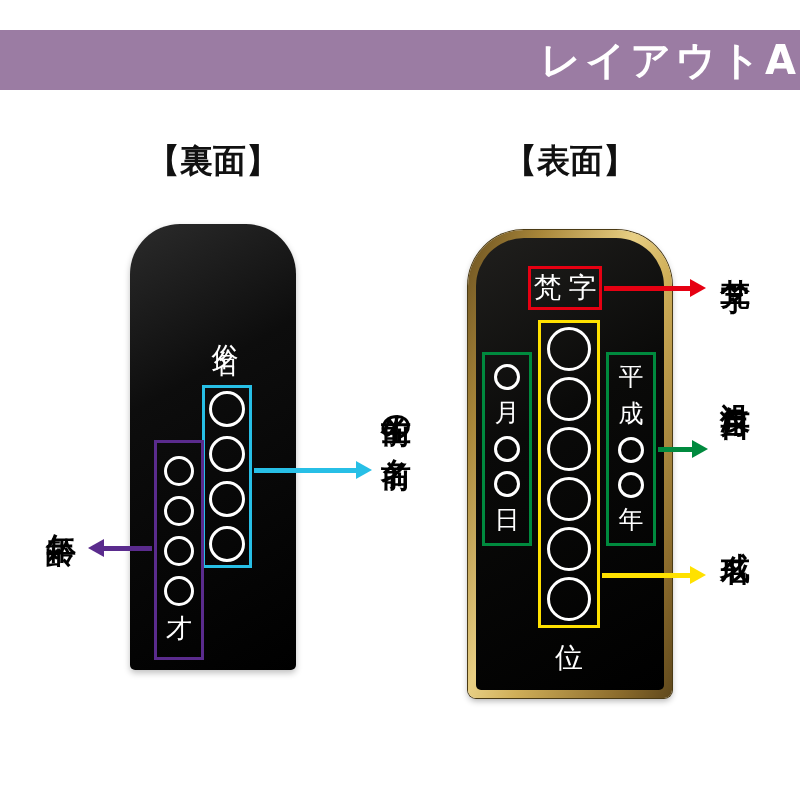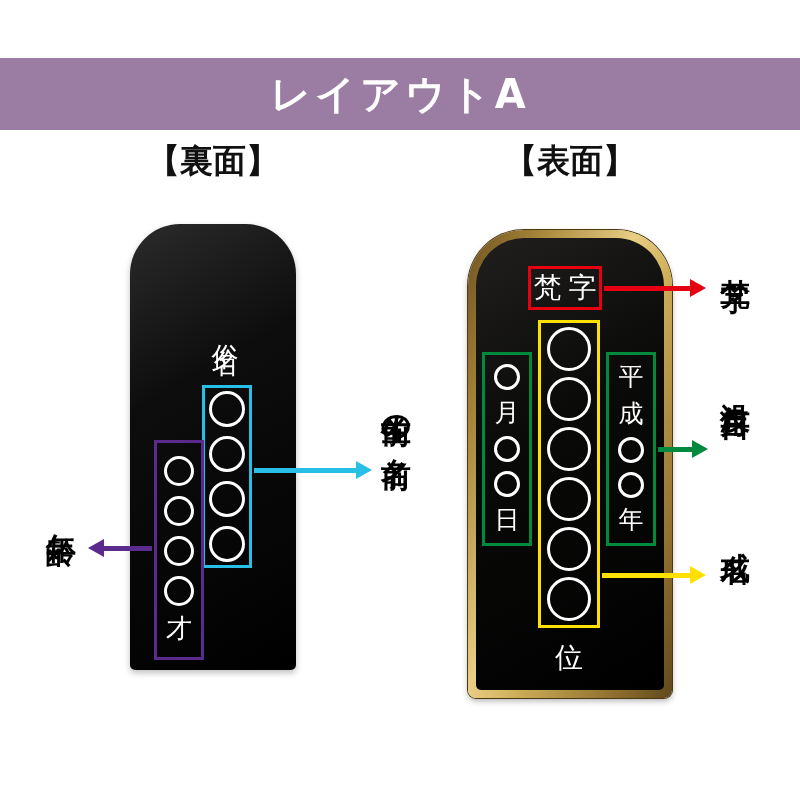--- a/index.html
+++ b/index.html
@@ -6,23 +6,23 @@
   html,body { width:800px; height:800px; }
   body {
     position:relative;
     background:#ffffff;
     font-family:"DejaVu Sans", sans-serif;
     overflow:hidden;
   }
 
   
   .header {
-    position:absolute; left:0; top:30px; width:800px; height:72px;
+    position:absolute; left:0; top:30px; width:800px; height:60px;
     background:#9b7ca3;
-    display:flex; align-items:center; justify-content:center;margin-top:28px;
+    display:flex; align-items:center; justify-content:flex-end;
   }
   .header-title {
     color:#ffffff; font-size:40px; font-weight:700; letter-spacing:4px;
   }
 
   
   .section-title {
     position:absolute; width:200px; text-align:center;
     font-size:33px; font-weight:700; color:#111111;font-family:Liberation Mono, monospace;
   }

